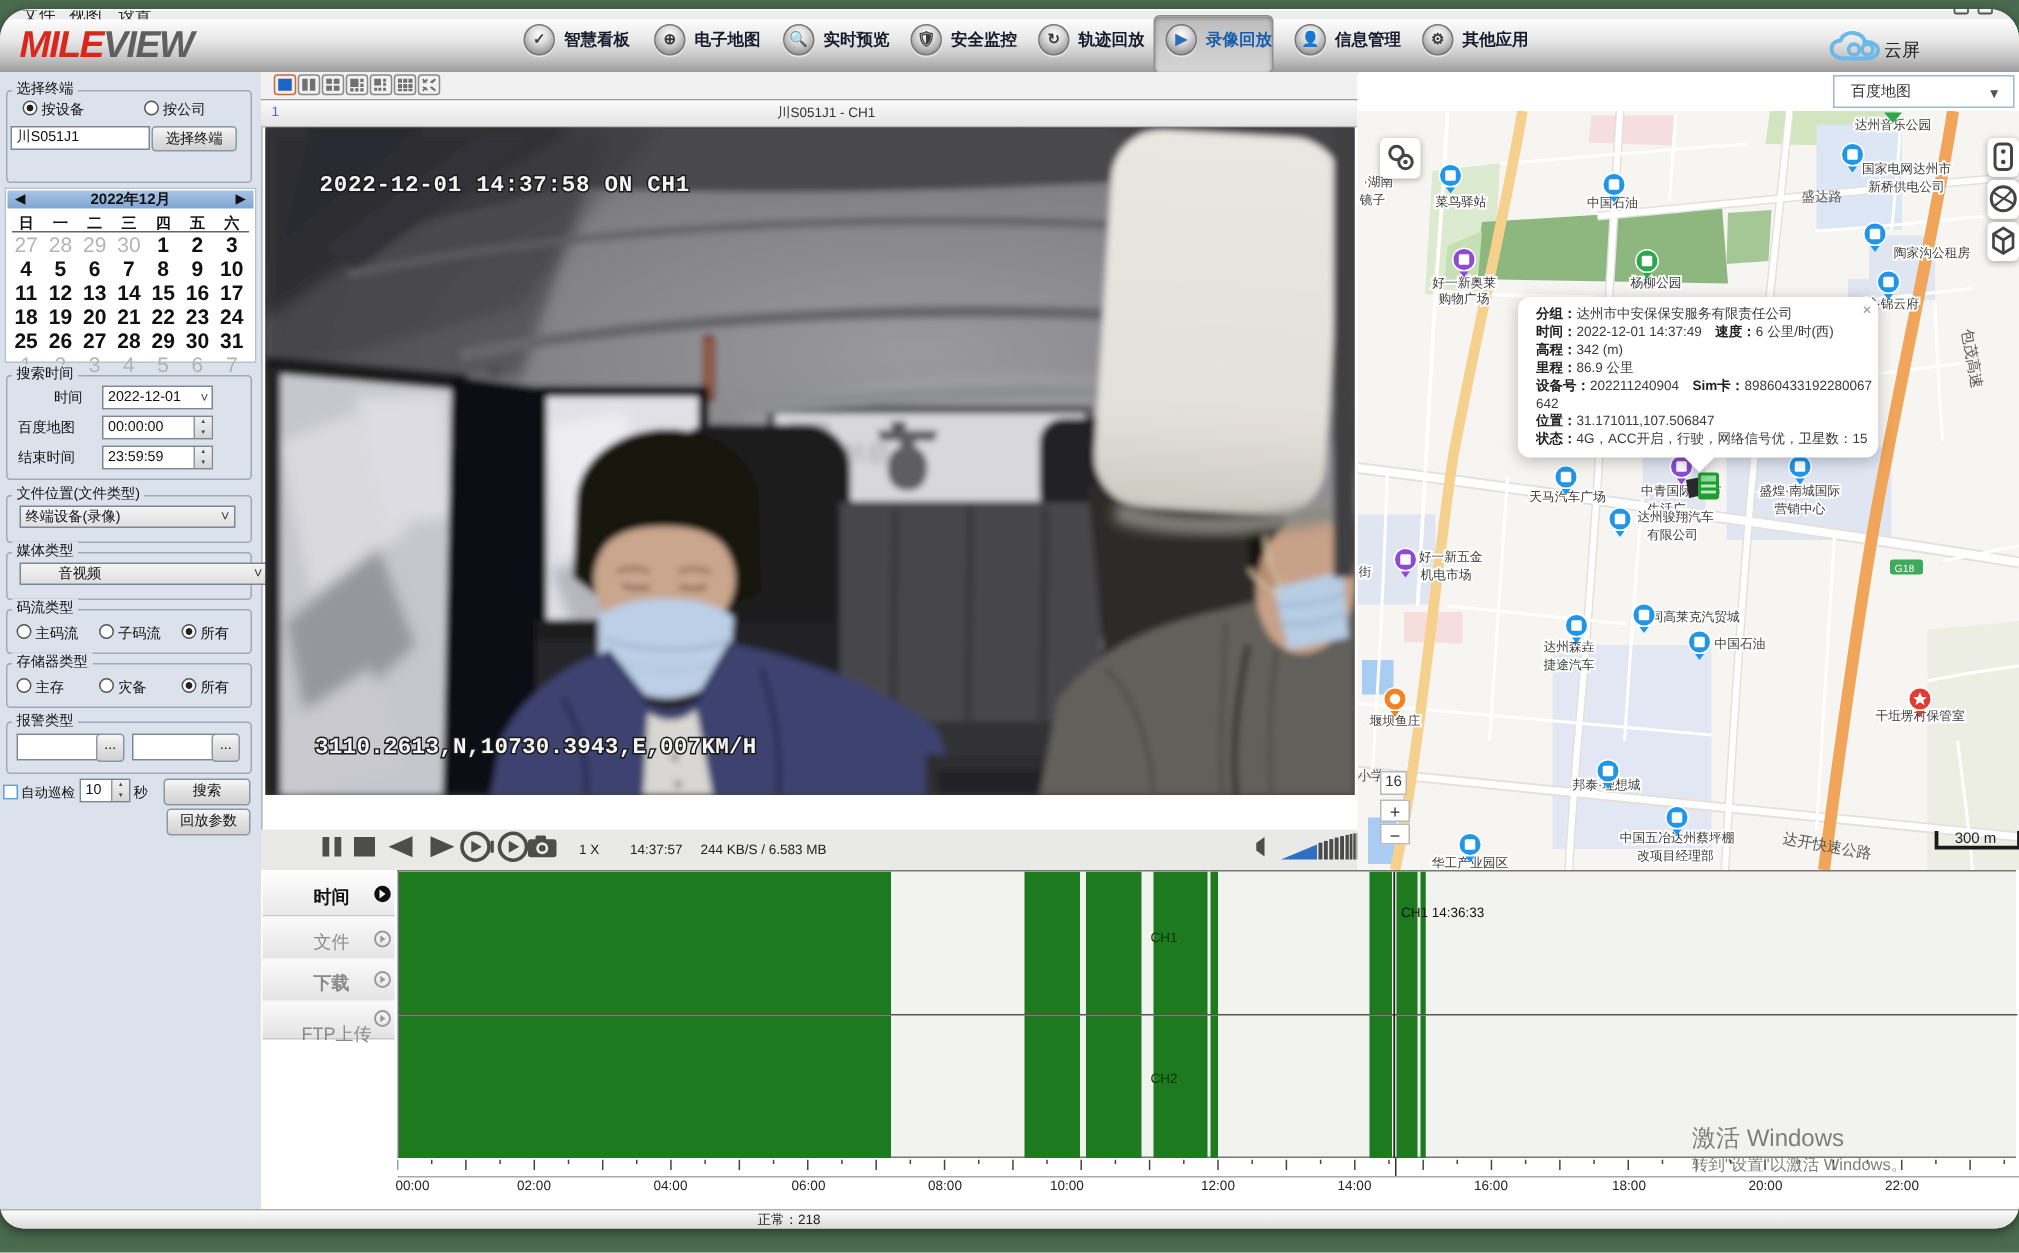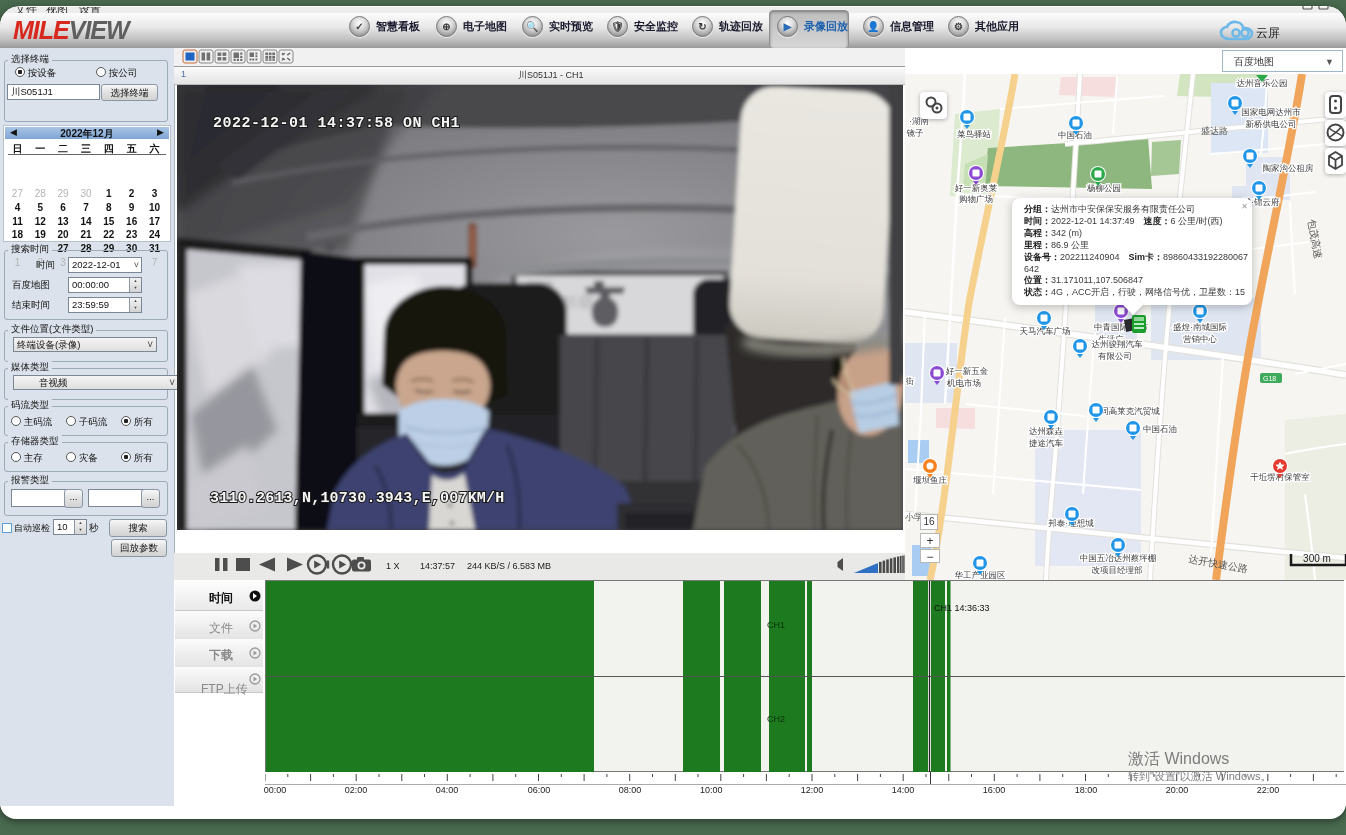--- a/index.html
+++ b/index.html
@@ -134,21 +134,21 @@
                 <td>一</td>
                 <td>二</td>
                 <td>三</td>
                 <td>四</td>
                 <td>五</td>
                 <td>六</td>
               </tr>
       </tbody>
           </table>
       <div style="position:absolute;left:4px;top:28px;width:158px;border-top:1px solid #666;"></div>
-      <table id="calgrid" style="position:absolute;left:2px;top:29px;width:160px;border-collapse:collapse;font-size:10px;font-weight:bold;text-align:center;color:#111;margin-top:32px;">
+      <table id="calgrid" style="position:absolute;left:2px;top:29px;width:160px;border-collapse:collapse;font-size:14px;font-weight:bold;text-align:center;color:#111;">
         <tbody>
               <tr>
                 <td class="gy">27</td>
                 <td class="gy">28</td>
                 <td class="gy">29</td>
                 <td class="gy">30</td>
                 <td>1</td>
                 <td>2</td>
                 <td>3</td>
               </tr>
@@ -790,16 +790,19 @@
           <span style="position:absolute;left:435px;top:205px;width:42px;text-align:center;font-size:9px;color:#222;">08:00</span>
           <span style="position:absolute;left:526px;top:205px;width:42px;text-align:left;font-size:9px;color:#222;">10:00</span>
           <span style="position:absolute;left:617px;top:205px;width:42px;text-align:center;font-size:9px;color:#222;">12:00</span>
           <span style="position:absolute;left:708px;top:205px;width:42px;text-align:center;font-size:9px;color:#222;">14:00</span>
           <span style="position:absolute;left:799px;top:205px;width:42px;text-align:center;font-size:9px;color:#222;">16:00</span>
           <span style="position:absolute;left:891px;top:205px;width:42px;text-align:center;font-size:9px;color:#222;">18:00</span>
           <span style="position:absolute;left:982px;top:205px;width:42px;text-align:center;font-size:9px;color:#222;">20:00</span>
           <span style="position:absolute;left:1073px;top:205px;width:42px;text-align:center;font-size:9px;color:#222;">22:00</span>
         </div>
   </div>
+  <div id="statusbar">
+        <span style="position:absolute;left:505px;top:0px;">正常：218</span>
+      </div>
   <div class="wm1">激活 Windows</div>
   <div class="wm2">转到"设置"以激活 Windows。</div>
 </div>
   </div>
 
 </body></html>

